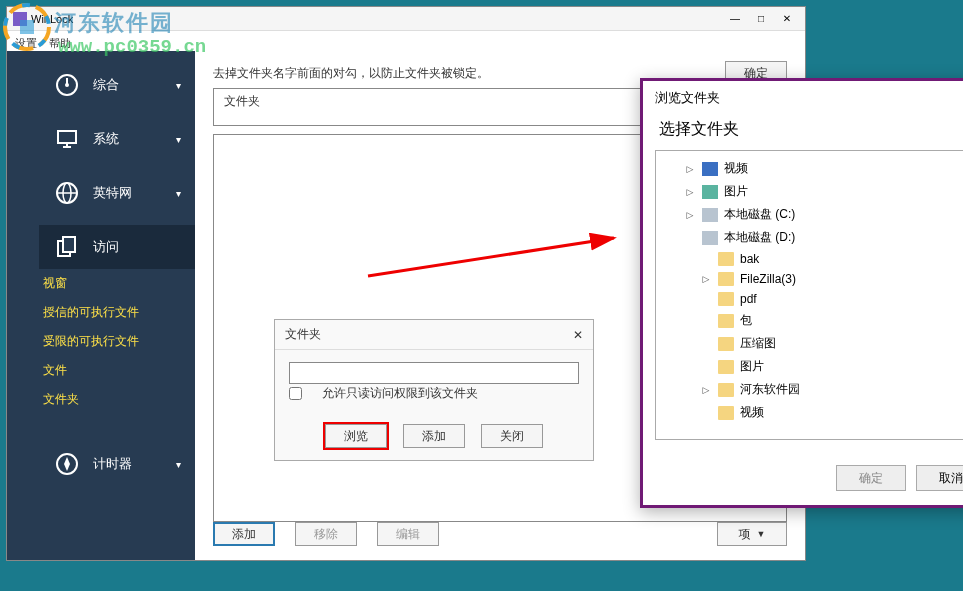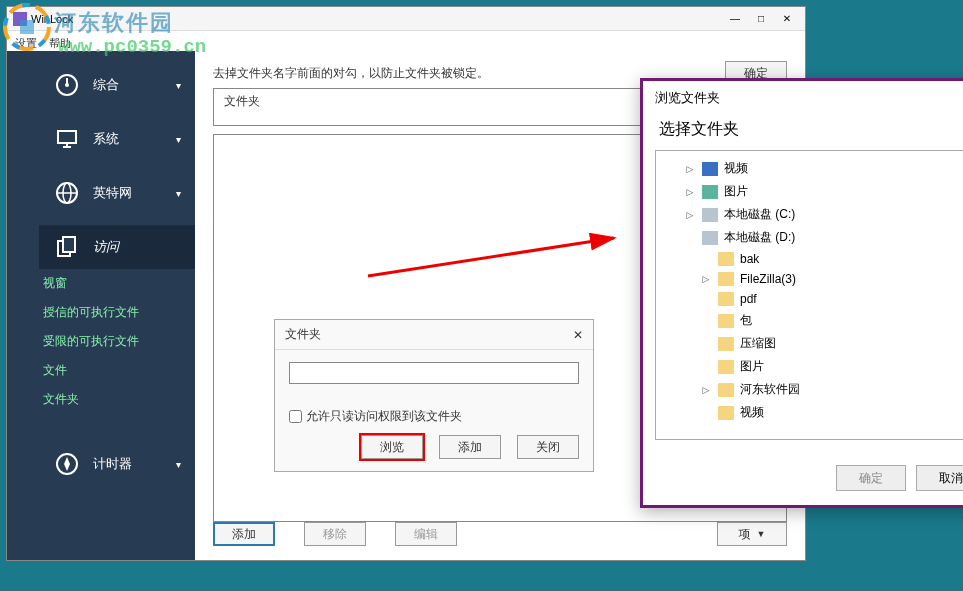--- a/index.html
+++ b/index.html
@@ -11,40 +11,40 @@
 .titlebar .spacer { flex: 1; }
 .titlebar .wbtn { width: 24px; height: 16px; margin-left: 2px; display: flex; align-items: center; justify-content: center; font-size: 10px; }
 .menubar { height: 20px; display: flex; align-items: flex-end; padding: 0 8px; font-size: 11px; gap: 12px; color: #333; }
 
 .content { display: flex; height: calc(100% - 44px); }
 .sidebar { width: 188px; background: #273b52; color: #fff; padding: 12px 0; font-size: 13px; overflow: hidden; }
 .nav-item { display: flex; align-items: center; padding: 8px 14px; cursor: pointer; margin-left: 32px; }
 .nav-item.top { margin-bottom: 10px; }
 .nav-item .nicon { width: 28px; height: 28px; margin-right: 12px; display: flex; align-items: center; justify-content: center; }
 .nav-item .chev { margin-left: auto; font-size: 10px; }
-.nav-item.active { background: #1a2a3c; font-style: italic; }
-.sub-item { padding: 6px 20px 6px 36px; font-size: 12px; cursor: pointer; color: #86efac; }
+.nav-item.active { background: #1a2a3c; }
+.sub-item { padding: 6px 20px 6px 36px; font-size: 12px; cursor: pointer; color: #fde047; }
 
 .main-panel { flex: 1; padding: 14px 18px; font-size: 12px; color: #333; position: relative; }
 .instr { margin-bottom: 6px; }
 .listbox { border: 1px solid #888; height: 38px; padding: 4px 10px; margin-bottom: 8px; }
 .big-listbox { border: 1px solid #888; height: 388px; margin-bottom: 10px; position: relative; }
 .ok-top { position: absolute; right: 18px; top: 10px; }
 
 .inner-dialog { position: absolute; left: 60px; top: 184px; width: 320px; background: #f9f9f9; border: 1px solid #aaa; }
 .inner-dialog .dtitle { display: flex; align-items: center; padding: 6px 10px; font-size: 12px; border-bottom: 1px solid #ddd; }
 .inner-dialog .dbody { padding: 12px 14px; }
 .inner-dialog input[type=text] { width: 100%; height: 22px; border: 1px solid #888; padding: 0 4px; font-size: 12px; }
-.inner-dialog .chk-row { display: flex; align-items: center; margin-top: 24px; font-size: 12px; gap: 4px; }
-.inner-dialog .btn-row { display: flex; gap: 16px; justify-content: flex-end; margin-top: 10px; }
+.inner-dialog .chk-row { display: flex; align-items: center; margin-top: 1px; font-size: 12px; gap: 20px; }
+.inner-dialog .btn-row { display: flex; gap: 16px; justify-content: center; margin-top: 22px; }
 
 .btn { display: inline-flex; align-items: center; justify-content: center; min-width: 62px; height: 24px; border: 1px solid #999; background: #f5f5f5; font-size: 12px; cursor: pointer; }
 .btn.primary { border: 2px solid #2a7ab0; }
 .btn.highlight { outline: 2px solid #e00; }
-.btn.disabled { color: #999; margin-left: 9px; }
+.btn.disabled { color: #999; }
 
 .bottom-btns { position: absolute; bottom: 14px; left: 18px; display: flex; gap: 20px; align-items: center; }
 .bottom-right { position: absolute; bottom: 14px; right: 18px; }
 .dropdown-btn { display: inline-flex; align-items: center; justify-content: center; min-width: 70px; height: 24px; border: 1px solid #999; background: #f5f5f5; font-size: 12px; padding: 0 8px; }
 
 .browse-dialog { position: absolute; left: 592px; top: 78px; width: 365px; height: 430px; background: #fff; border: 3px solid #701a75; box-shadow: 0 4px 16px rgba(0,0,0,.3); z-index: 10; margin-left: 48px; }
 .browse-dialog .bd-title { display: flex; align-items: center; padding: 8px 12px; font-size: 13px; }
 .browse-dialog .bd-close { margin-left: auto; font-size: 14px; cursor: pointer; }
 .browse-dialog .bd-sub { padding: 4px 16px 10px; font-size: 16px; }
 .browse-dialog .bd-tree { margin: 0 12px; border: 1px solid #aaa; height: 290px; overflow: auto; padding: 6px 0; font-size: 12px; }

